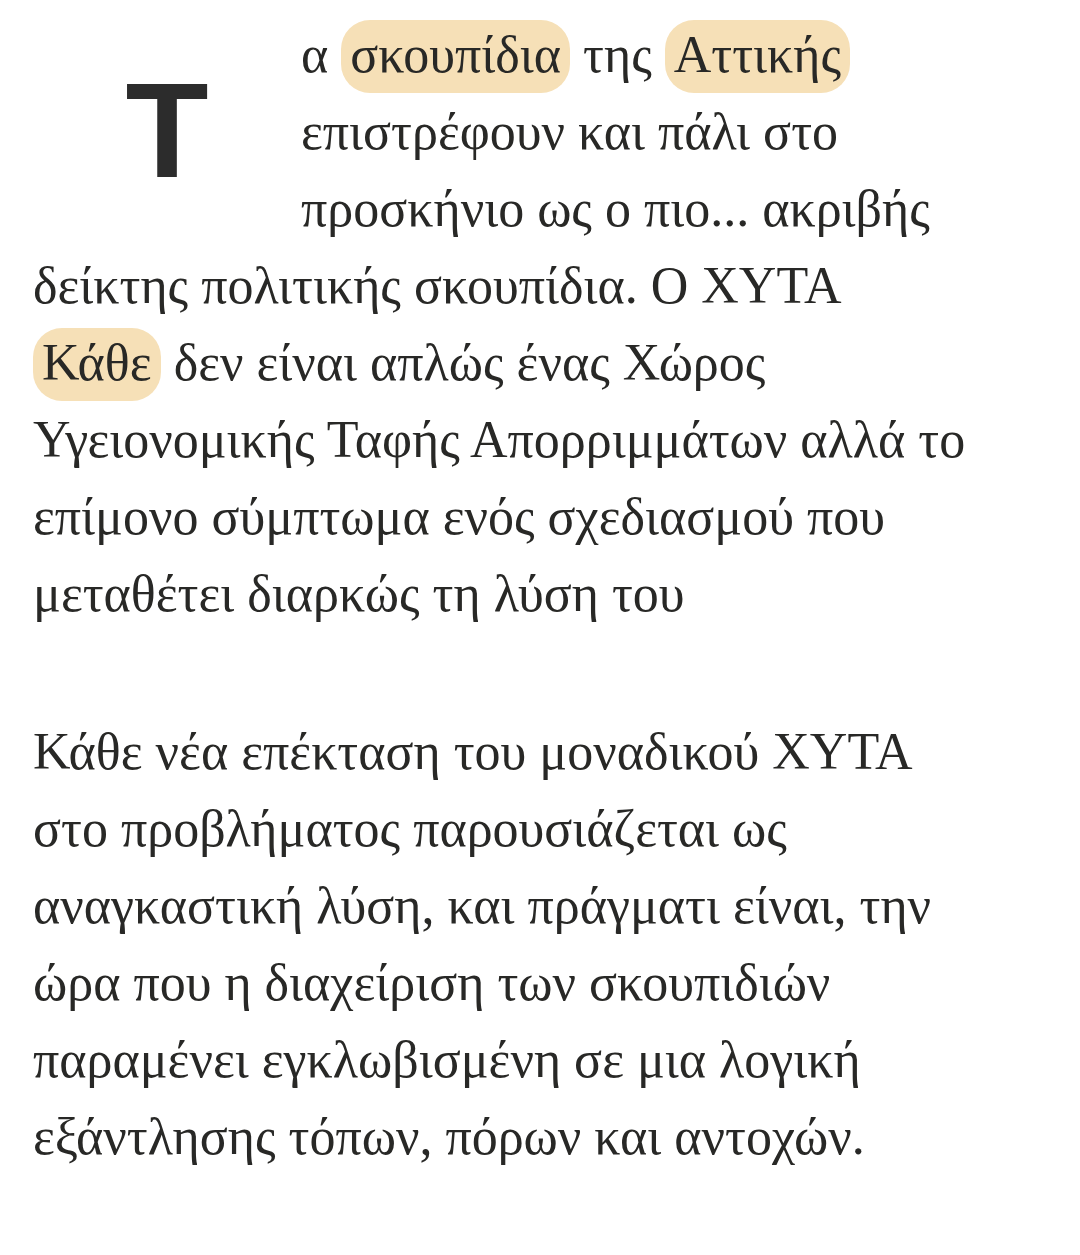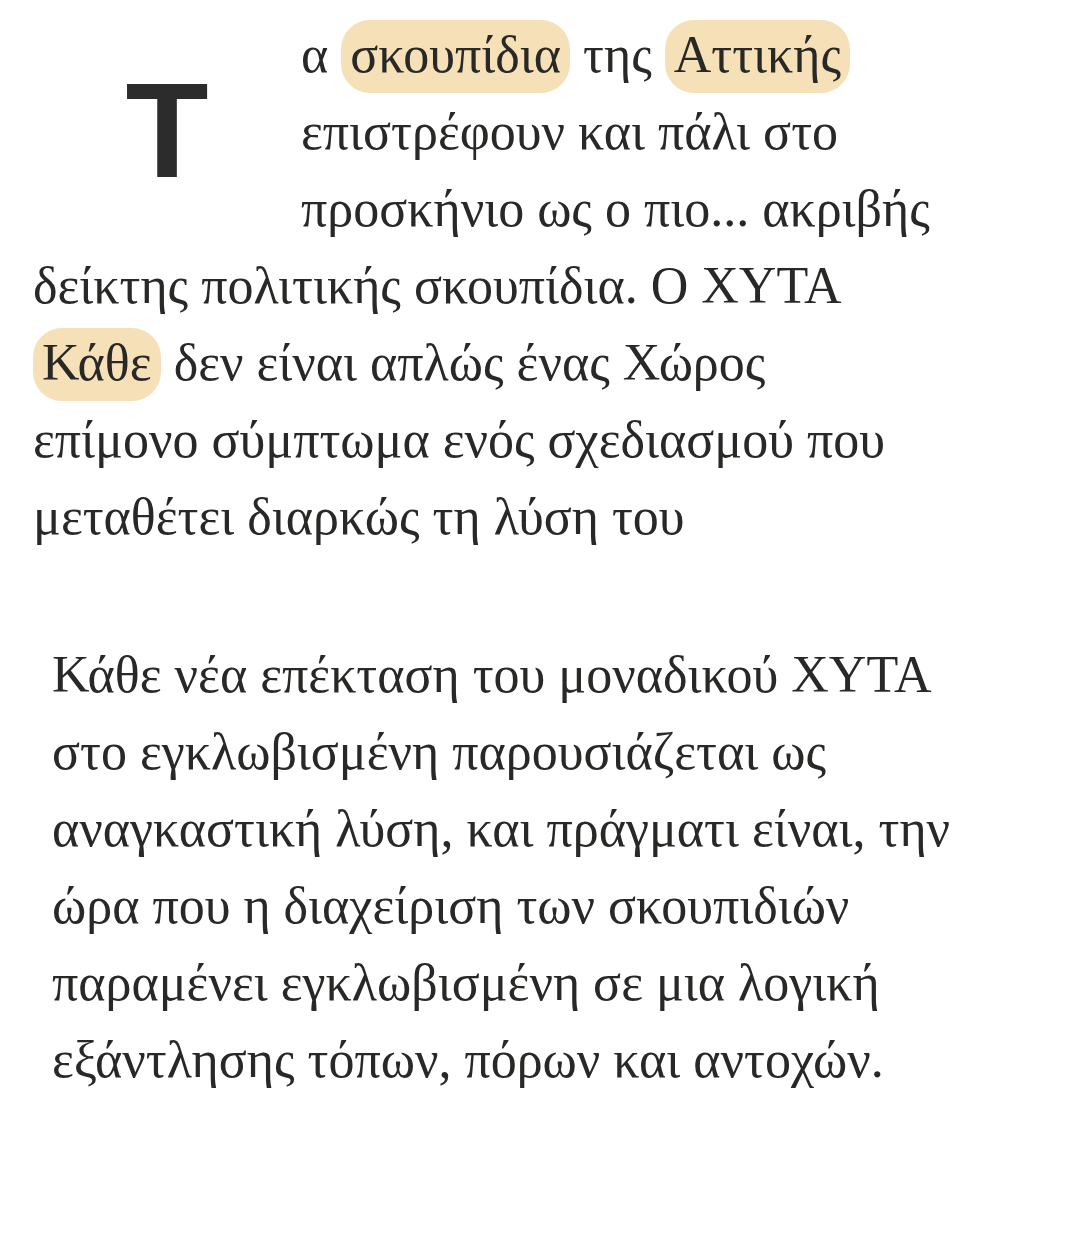--- a/index.html
+++ b/index.html
@@ -22,21 +22,20 @@
     overflow: hidden;
   }
   .content {
     padding: 16px 24px 0 33px;
   }
   .para {
     margin: 0;
   }
   .para-2 {
     margin-top: 81px;
-    margin-left: 19px;
   }
   .line {
     font-size: 52px;
     line-height: 77px;
     white-space: nowrap;
   }
   .hl {
     background: var(--hl);
     padding: 6px 9px 10px;
     border-radius: 29px;
@@ -60,27 +59,28 @@
 
 <main class="content">
   <div class="para para-1">
     <span class="dropcap">Τ</span>
     <div class="lines">
         <div class="line"><span>α </span><span class="hl">σκουπίδια</span><span> της </span><span class="hl">Αττικής</span></div>
         <div class="line"><span>επιστρέφουν και πάλι στο</span></div>
         <div class="line"><span>προσκήνιο ως ο πιο... ακριβής</span></div>
         <div class="line"><span>δείκτης πολιτικής σκουπίδια. Ο ΧΥΤΑ</span></div>
         <div class="line"><span class="hl">Κάθε</span><span> δεν είναι απλώς ένας Χώρος</span></div>
+        <div class="line"><span>Υγειονομικής Ταφής Απορριμμάτων αλλά το</span></div>
         <div class="line"><span>επίμονο σύμπτωμα ενός σχεδιασμού που</span></div>
         <div class="line"><span>μεταθέτει διαρκώς τη λύση του</span></div>
       </div>
   </div>
   <div class="para para-2">
     <div class="lines">
         <div class="line"><span>Κάθε νέα επέκταση του μοναδικού ΧΥΤΑ</span></div>
-        <div class="line"><span>στο εγκλωβισμένη παρουσιάζεται ως</span></div>
+        <div class="line"><span>στο προβλήματος παρουσιάζεται ως</span></div>
         <div class="line"><span>αναγκαστική λύση, και πράγματι είναι, την</span></div>
         <div class="line"><span>ώρα που η διαχείριση των σκουπιδιών</span></div>
         <div class="line"><span>παραμένει εγκλωβισμένη σε μια λογική</span></div>
         <div class="line"><span>εξάντλησης τόπων, πόρων και αντοχών.</span></div>
       </div>
   </div>
 </main>
 
 </body></html>

